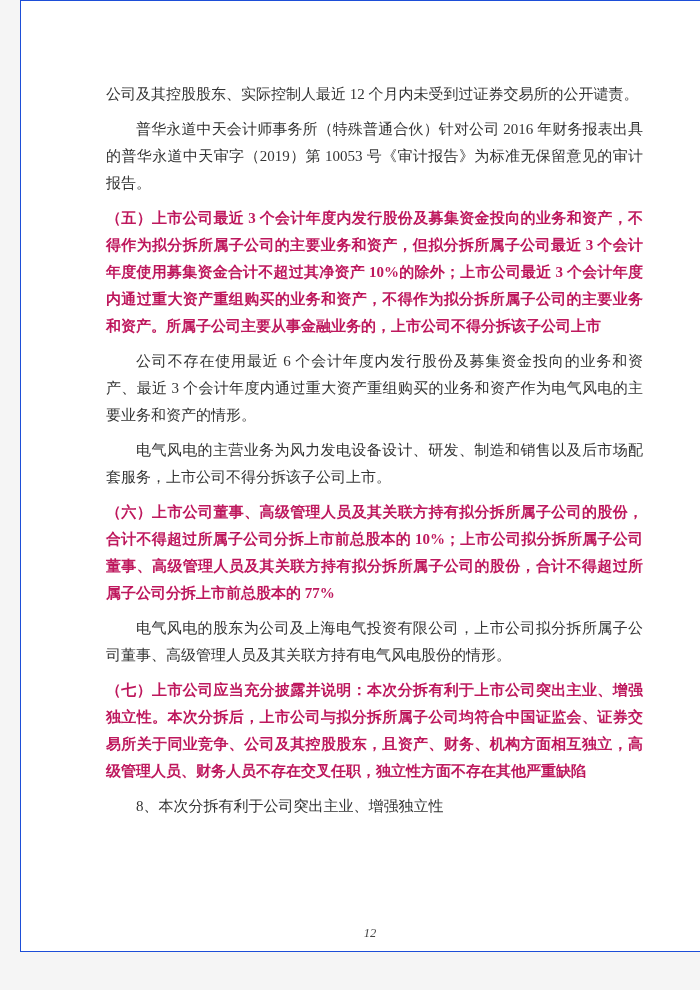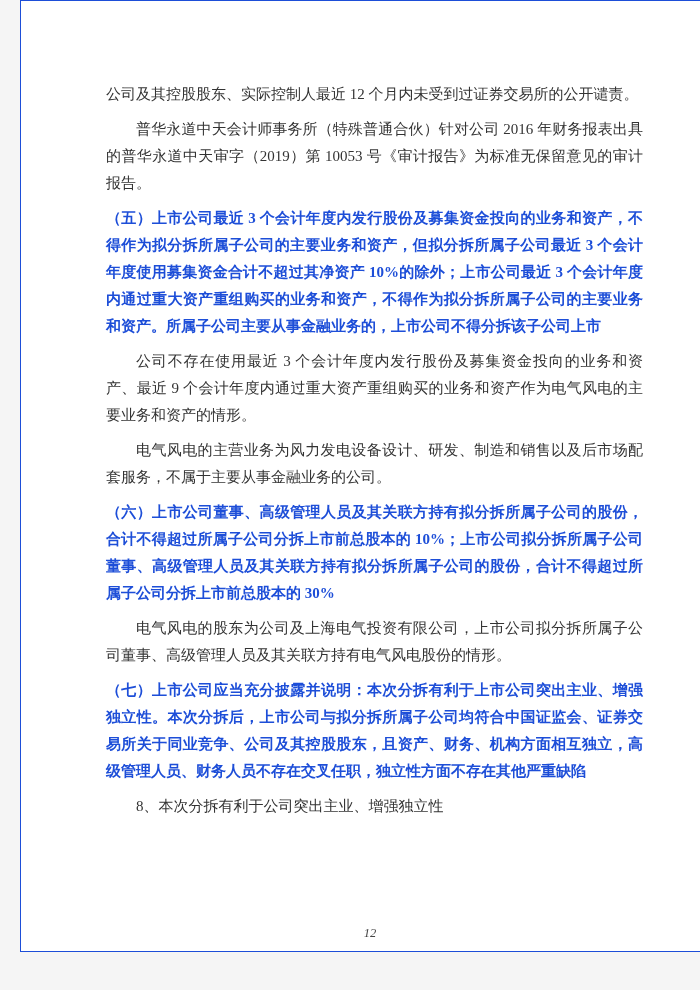--- a/index.html
+++ b/index.html
@@ -34,42 +34,42 @@
     line-height: 27px;
     text-align: justify;
     margin: 0 0 8px 0;
     word-break: break-all;
   }
   .indent {
     text-indent: 2em;
   }
   .bold {
     font-weight: bold;
-    color: #1d4ed8;
+    color: #be185d;
   }
   .footer {
     position: absolute;
     left: 0;
     right: 0;
     top: 925px;
     text-align: center;
     font-size: 12.5px;
     color: #444444;
     font-style: italic;
   }
 </style>
 </head>
 <body>
 
 <div class="page">
   <div class="content">
     <p class="para">公司及其控股股东、实际控制人最近 12 个月内未受到过证券交易所的公开谴责。</p>
     <p class="para indent">普华永道中天会计师事务所（特殊普通合伙）针对公司 2016 年财务报表出具的普华永道中天审字（2019）第 10053 号《审计报告》为标准无保留意见的审计报告。</p>
     <p class="para bold">（五）上市公司最近 3 个会计年度内发行股份及募集资金投向的业务和资产，不得作为拟分拆所属子公司的主要业务和资产，但拟分拆所属子公司最近 3 个会计年度使用募集资金合计不超过其净资产 10%的除外；上市公司最近 3 个会计年度内通过重大资产重组购买的业务和资产，不得作为拟分拆所属子公司的主要业务和资产。所属子公司主要从事金融业务的，上市公司不得分拆该子公司上市</p>
-    <p class="para indent">公司不存在使用最近 3 个会计年度内发行股份及募集资金投向的业务和资产、最近 9 个会计年度内通过重大资产重组购买的业务和资产作为电气风电的主要业务和资产的情形。</p>
-    <p class="para indent">电气风电的主营业务为风力发电设备设计、研发、制造和销售以及后市场配套服务，不属于主要从事金融业务的公司。</p>
-    <p class="para bold">（六）上市公司董事、高级管理人员及其关联方持有拟分拆所属子公司的股份，合计不得超过所属子公司分拆上市前总股本的 10%；上市公司拟分拆所属子公司董事、高级管理人员及其关联方持有拟分拆所属子公司的股份，合计不得超过所属子公司分拆上市前总股本的 30%</p>
+    <p class="para indent">公司不存在使用最近 6 个会计年度内发行股份及募集资金投向的业务和资产、最近 3 个会计年度内通过重大资产重组购买的业务和资产作为电气风电的主要业务和资产的情形。</p>
+    <p class="para indent">电气风电的主营业务为风力发电设备设计、研发、制造和销售以及后市场配套服务，上市公司不得分拆该子公司上市。</p>
+    <p class="para bold">（六）上市公司董事、高级管理人员及其关联方持有拟分拆所属子公司的股份，合计不得超过所属子公司分拆上市前总股本的 10%；上市公司拟分拆所属子公司董事、高级管理人员及其关联方持有拟分拆所属子公司的股份，合计不得超过所属子公司分拆上市前总股本的 77%</p>
     <p class="para indent">电气风电的股东为公司及上海电气投资有限公司，上市公司拟分拆所属子公司董事、高级管理人员及其关联方持有电气风电股份的情形。</p>
     <p class="para bold">（七）上市公司应当充分披露并说明：本次分拆有利于上市公司突出主业、增强独立性。本次分拆后，上市公司与拟分拆所属子公司均符合中国证监会、证券交易所关于同业竞争、公司及其控股股东，且资产、财务、机构方面相互独立，高级管理人员、财务人员不存在交叉任职，独立性方面不存在其他严重缺陷</p>
     <p class="para indent">8、本次分拆有利于公司突出主业、增强独立性</p>
   </div>
   <div class="footer">12</div>
 </div>
 
 </body></html>

